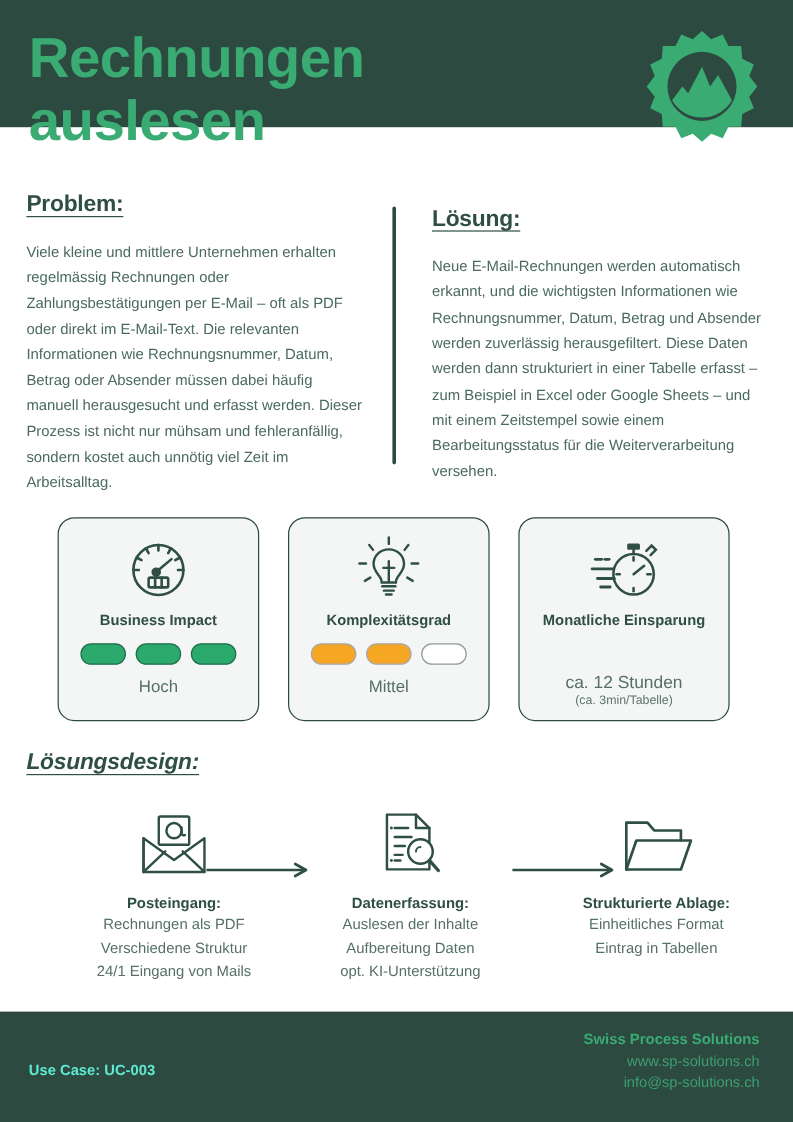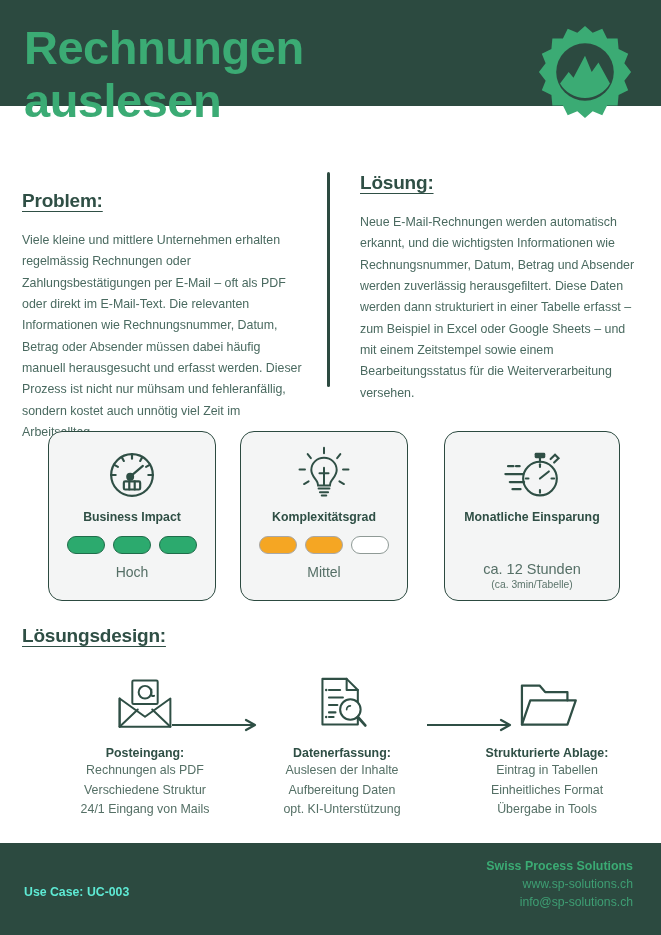--- a/index.html
+++ b/index.html
@@ -40,21 +40,21 @@
     font-size:19px;font-weight:bold;color:#2f4f45;
     text-decoration:underline;
     text-underline-offset:4px;
     margin:0;
     letter-spacing:-0.2px;
   }
   
   .two-col{
     position:absolute;left:0;top:0;width:661px;
   }
-  .col-problem{position:absolute;left:22px;top:40px;width:285px;}
+  .col-problem{position:absolute;left:22px;top:10px;width:285px;}
   .col-solution{position:absolute;left:360px;top:22px;width:285px;}
   .divider{
     position:absolute;left:327px;top:22px;width:3px;height:215px;
     background:#2c4a40;border-radius:2px;
   }
   .body-text{
     font-size:12.4px;line-height:1.72;color:#4a6a60;
     margin:18px 0 0 0;
   }
   
@@ -65,38 +65,38 @@
     position:absolute;top:0;width:168px;height:170px;
     background:#f4f5f5;
     border:1.6px solid #2c4a40;
     border-radius:14px;
     box-sizing:border-box;
     display:flex;flex-direction:column;align-items:center;
     padding-top:12px;
   }
   .card.c1{left:48px;}
   .card.c2{left:240px;}
-  .card.c3{left:444px;width:176px;}
+  .card.c3{left:432px;width:176px;}
   .card-icon{height:62px;display:flex;align-items:center;justify-content:center;}
   .card-label{
     font-size:12.3px;font-weight:bold;color:#2f4f45;
     margin-top:4px;text-align:center;
   }
   .pills{display:flex;gap:8px;margin-top:12px;}
   .pill{width:38px;height:18px;border-radius:9px;box-sizing:border-box;}
   .pill.green{background:#2caa6e;border:1.4px solid #1f6d4a;}
   .pill.orange{background:#f5a623;border:1.4px solid #a8a8a8;}
   .pill.empty{background:#ffffff;border:1.4px solid #8f9a96;}
   .card-value{
     font-size:14px;color:#556f66;margin-top:10px;text-align:center;
   }
   .card-value.big{font-size:14.5px;margin-top:37px;}
   .card-sub{font-size:10.3px;color:#5b746b;margin-top:2px;text-align:center;}
   
-  .flow-heading{position:absolute;left:22px;top:475px;}
+  .flow-heading{position:absolute;left:22px;top:475px;font-style:italic;}
   .flow{position:absolute;left:12px;top:520px;width:661px;height:170px;}
   .step{position:absolute;top:0;width:190px;text-align:center;}
   .step.s1{left:38px;}
   .step.s2{left:235px;}
   .step.s3{left:440px;}
   .step-icon{height:62px;display:flex;align-items:flex-end;justify-content:center;}
   .step-title{font-size:12.4px;font-weight:bold;color:#2f4f45;margin-top:14px;}
   .step-line{font-size:12.4px;color:#557066;line-height:1.5;margin-top:1px;}
   .arrow{position:absolute;top:48px;width:90px;height:14px;}
   .arrow.a1{left:160px;}
@@ -290,23 +290,22 @@
     </div>
 
     <div class="step s3">
       <div class="step-icon">
         <svg width="60" height="52" viewBox="0 0 64 56" fill="none" stroke="#2f4f45" stroke-width="2.4" stroke-linejoin="round" stroke-linecap="round">
           <path d="M5 48 L5 6 L24 6 L30 13 L54 13 L54 22"></path>
           <path d="M5 48 L14 22 L63 22 L54 48 Z"></path>
         </svg>
       </div>
       <div class="step-title">Strukturierte Ablage:</div>
+      <div class="step-line">Einheitliches Format</div>
       <div class="step-line">Eintrag in Tabellen</div>
-      <div class="step-line">Einheitliches Format</div>
-      <div class="step-line">Übergabe in Tools</div>
     </div>
   </div>
 </div>
 
 <div class="footer">
   <div class="usecase">Use Case: UC-003</div>
   <div class="company">
     <div class="company-name">Swiss Process Solutions</div>
     <div class="company-line">www.sp-solutions.ch</div>
     <div class="company-line">info@sp-solutions.ch</div>

